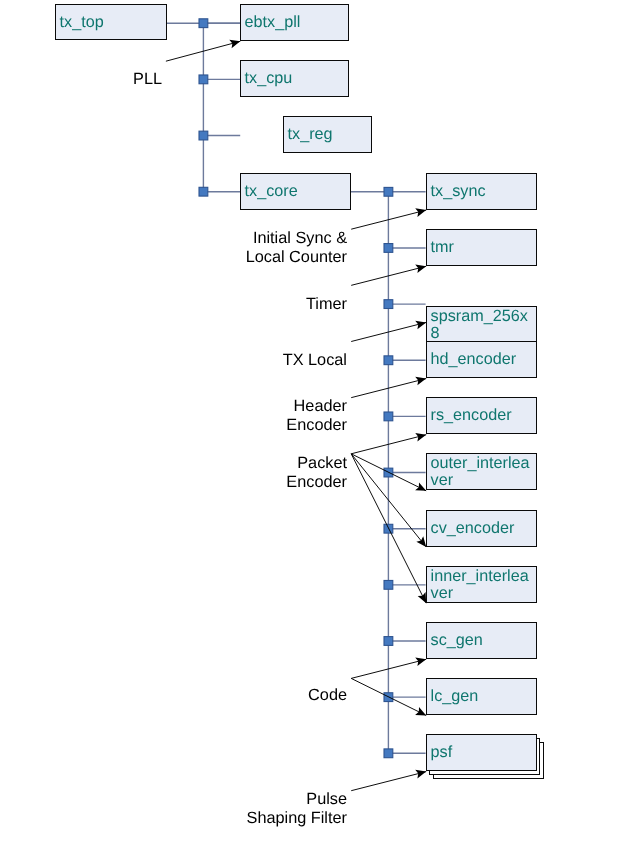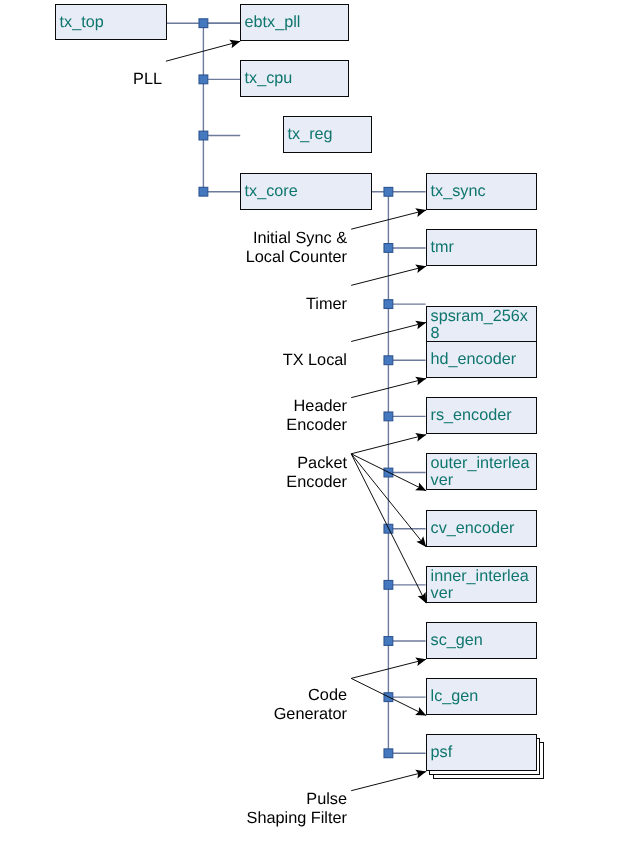--- a/index.html
+++ b/index.html
@@ -121,21 +121,21 @@
 
   <div class="box" id="b-l1-0" style="left: 240.2px; top: 4.1px; width: 108.6px; height: 37px; background: rgb(231, 236, 246); border-color: rgb(10, 10, 10);">
     <span class="ln">ebtx_pll</span>
   </div>
   <div class="box" id="b-l1-1" style="left: 240.2px; top: 60.27px; width: 108.6px; height: 37px; background: rgb(231, 236, 246); border-color: rgb(10, 10, 10);">
     <span class="ln">tx_cpu</span>
   </div>
   <div class="box" id="b-l1-2" style="left: 240.2px; top: 116.44px; width: 89px; height: 37px; background: rgb(231, 236, 246); border-color: rgb(10, 10, 10); margin-left: 43px;">
     <span class="ln">tx_reg</span>
   </div>
-  <div class="box" id="b-l1-3" style="left: 240.2px; top: 172.6px; width: 132px; height: 37px; background: rgb(231, 236, 246); border-color: rgb(10, 10, 10);">
+  <div class="box" id="b-l1-3" style="left: 240.2px; top: 172.6px; width: 111px; height: 37px; background: rgb(231, 236, 246); border-color: rgb(10, 10, 10);">
     <span class="ln">tx_core</span>
   </div>
 
   <div class="shadow" id="psf-stack-2" style="left: 432.6px; top: 741.8px; width: 111.3px; height: 37px; background: rgb(255, 255, 255); border-color: rgb(10, 10, 10);"></div>
   <div class="shadow" id="psf-stack-1" style="left: 429.1px; top: 738px; width: 111.3px; height: 37px; background: rgb(255, 255, 255); border-color: rgb(10, 10, 10);"></div>
 
   <div class="box" id="b-l2-0" style="left: 425.6px; top: 172.7px; width: 111.3px; height: 37px; background: rgb(231, 236, 246); border-color: rgb(10, 10, 10);">
     <span class="ln">tx_sync</span>
   </div>
   <div class="box" id="b-l2-1" style="left: 425.6px; top: 228.85px; width: 111.3px; height: 37px; background: rgb(231, 236, 246); border-color: rgb(10, 10, 10);">
@@ -188,20 +188,19 @@
   <div class="ann" id="ann-4" style="left: 47.2px; top: 397.35px;">
     <span class="ln">Header</span>
     <span class="ln">Encoder</span>
   </div>
   <div class="ann" id="ann-5" style="left: 47.2px; top: 453.5px; text-align: right;">
     <span class="ln">Packet</span>
     <span class="ln">Encoder</span>
   </div>
   <div class="ann" id="ann-6" style="left: 47.2px; top: 686px;">
     <span class="ln">Code</span>
-    <span class="ln">Generator</span>
   </div>
   <div class="ann" id="ann-7" style="left: 47.2px; top: 790.4px;">
     <span class="ln">Pulse</span>
     <span class="ln">Shaping Filter</span>
   </div>
 
 </div>
 
 </body></html>

